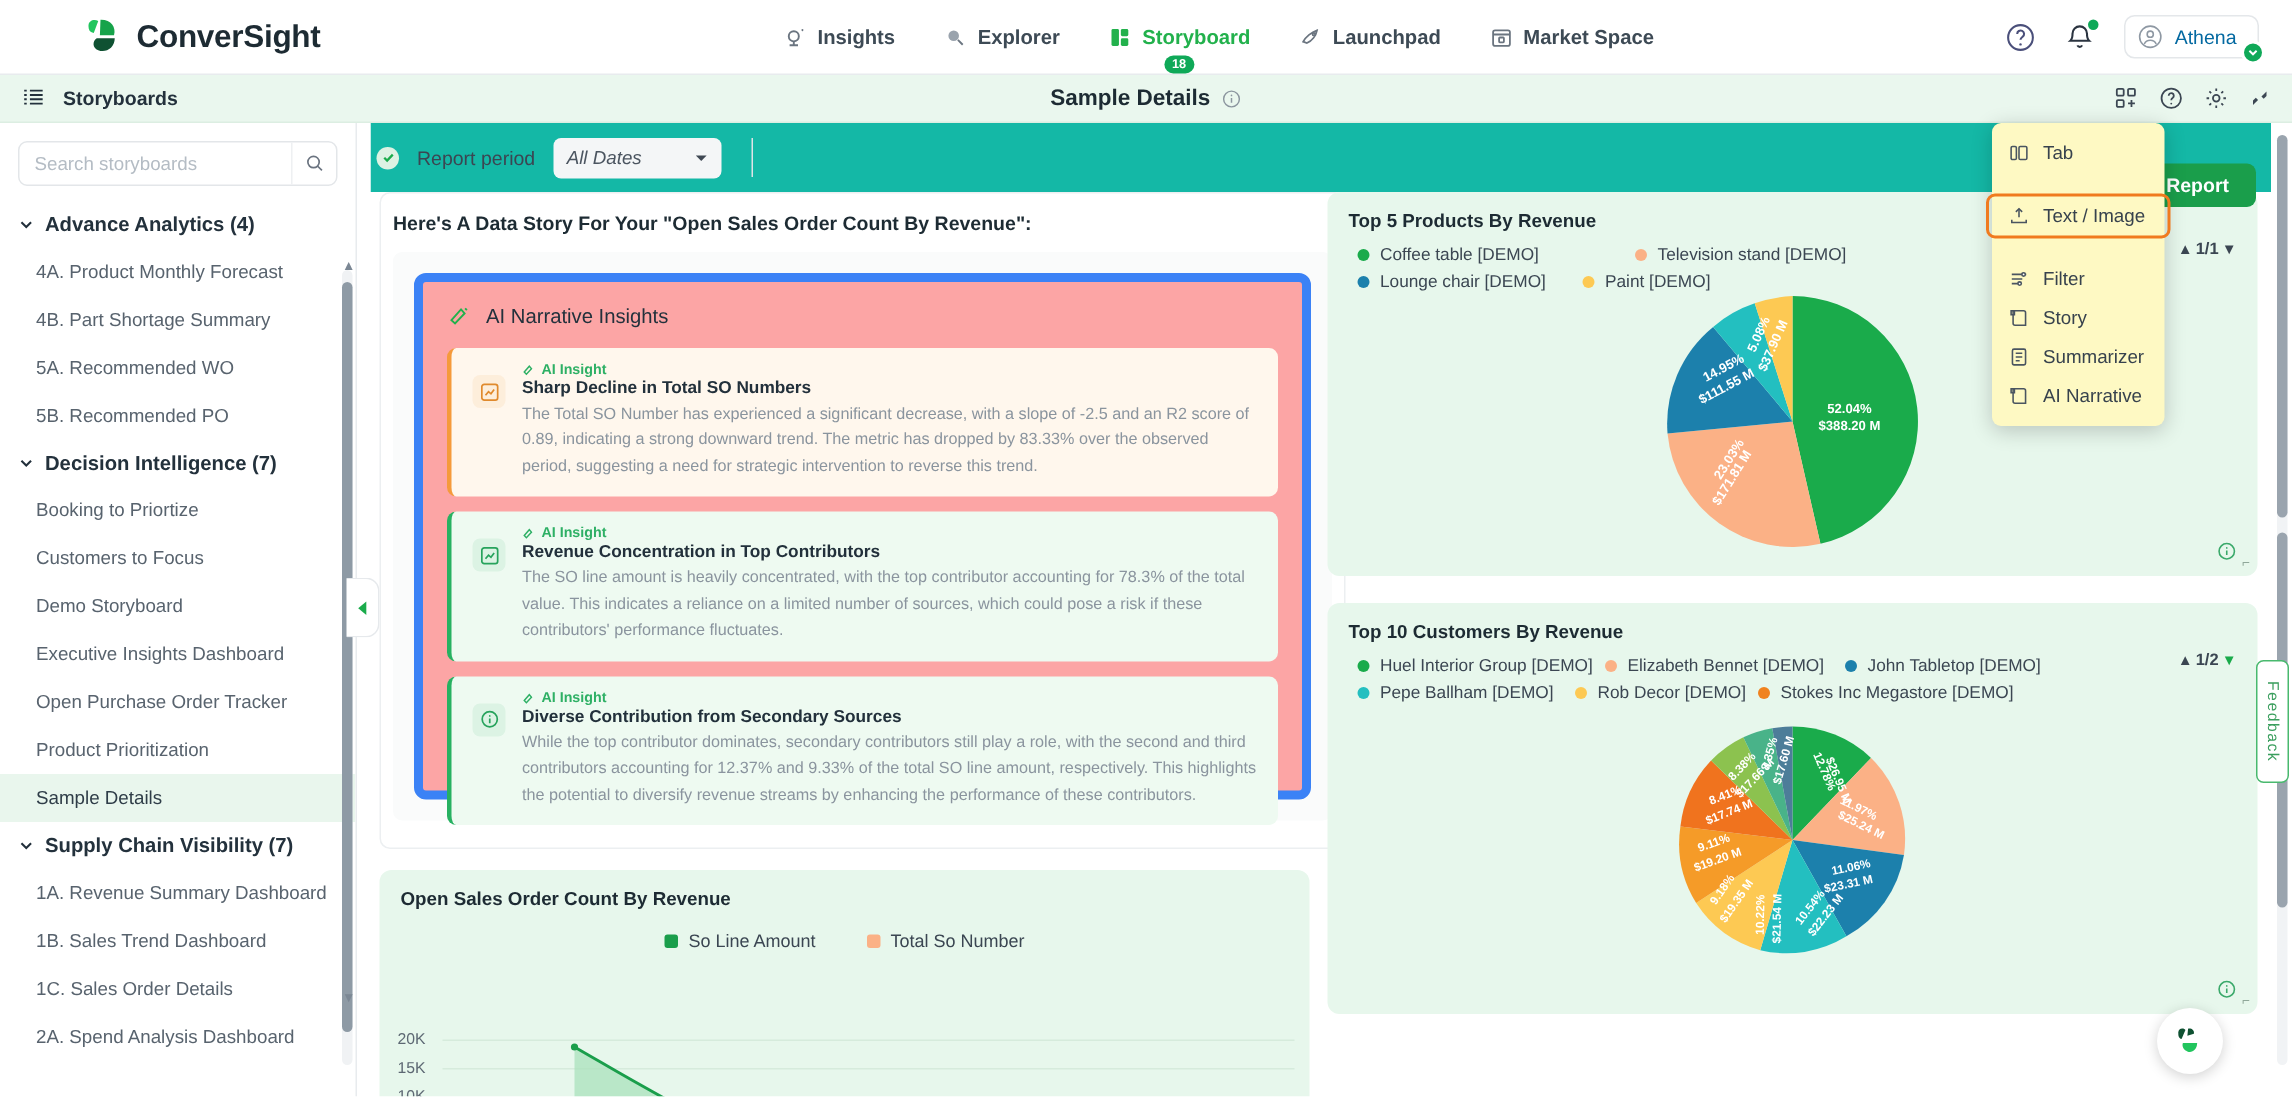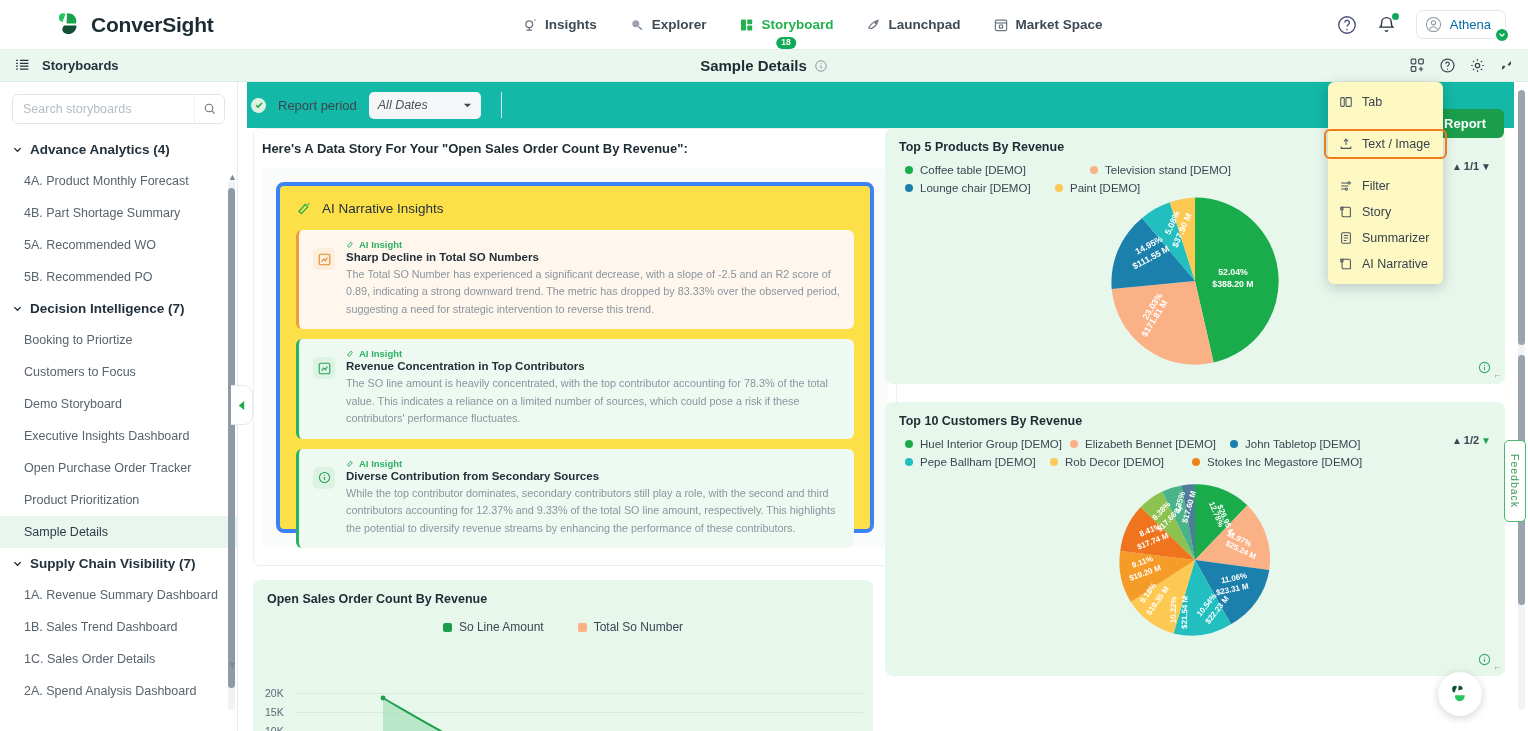--- a/index.html
+++ b/index.html
@@ -133,21 +133,21 @@
   .narr-card {
     position:absolute; left:6px; top:0; width:644px; height:438px;
     background:#fff; border:1px solid #eceff1; border-radius:7px;
   }
   .narr-title { font-size:13px; font-weight:700; color:#1d2b33; padding:12px 8px 0 8px; }
   .narr-inner {
     position:absolute; top:39px; left:8px; right:8px; bottom:18px;
     background:#fafbfb; border-radius:6px; padding:14px;
   }
   .narr-box {
-    background:#fde047; border:4px solid #3b82f6; border-radius:8px;
+    background:#fca5a5; border:6px solid #3b82f6; border-radius:8px;
     height:100%; padding:14px 16px;
   }
   .narr-hd { display:flex; align-items:center; gap:9px; font-size:13.5px; color:#23313c; font-weight:500; margin-bottom:13px;}
   .insight {
     border-radius:6px; padding:9px 12px 11px 14px; margin-bottom:10px; position:relative;
     display:flex; gap:11px;
   }
   .insight.warn { background:#fff7ed; border-left:3px solid #f59a3b; }
   .insight.ok   { background:#eefaf1; border-left:3px solid #27b161; }
   .ins-ico {
@@ -648,21 +648,21 @@
           <span>Elizabeth Bennet [DEMO]</span>
         </span>
         <span class="pl" style="width:160px">
           <span class="dot" style="background:#1c80ac"></span>
           <span>John Tabletop [DEMO]</span>
         </span>
         <span class="pl" style="width:145px">
           <span class="dot" style="background:#23bfc0"></span>
           <span>Pepe Ballham [DEMO]</span>
         </span>
-        <span class="pl" style="width:142px">
+        <span class="pl" style="width:122px">
           <span class="dot" style="background:#fdc953"></span>
           <span>Rob Decor [DEMO]</span>
         </span>
         <span class="pl" style="width:190px">
           <span class="dot" style="background:#f0821e"></span>
           <span>Stokes Inc Megastore [DEMO]</span>
         </span>
       </div>
       <div class="pager" style="top:32px">
         <span class="tri">▲</span>

